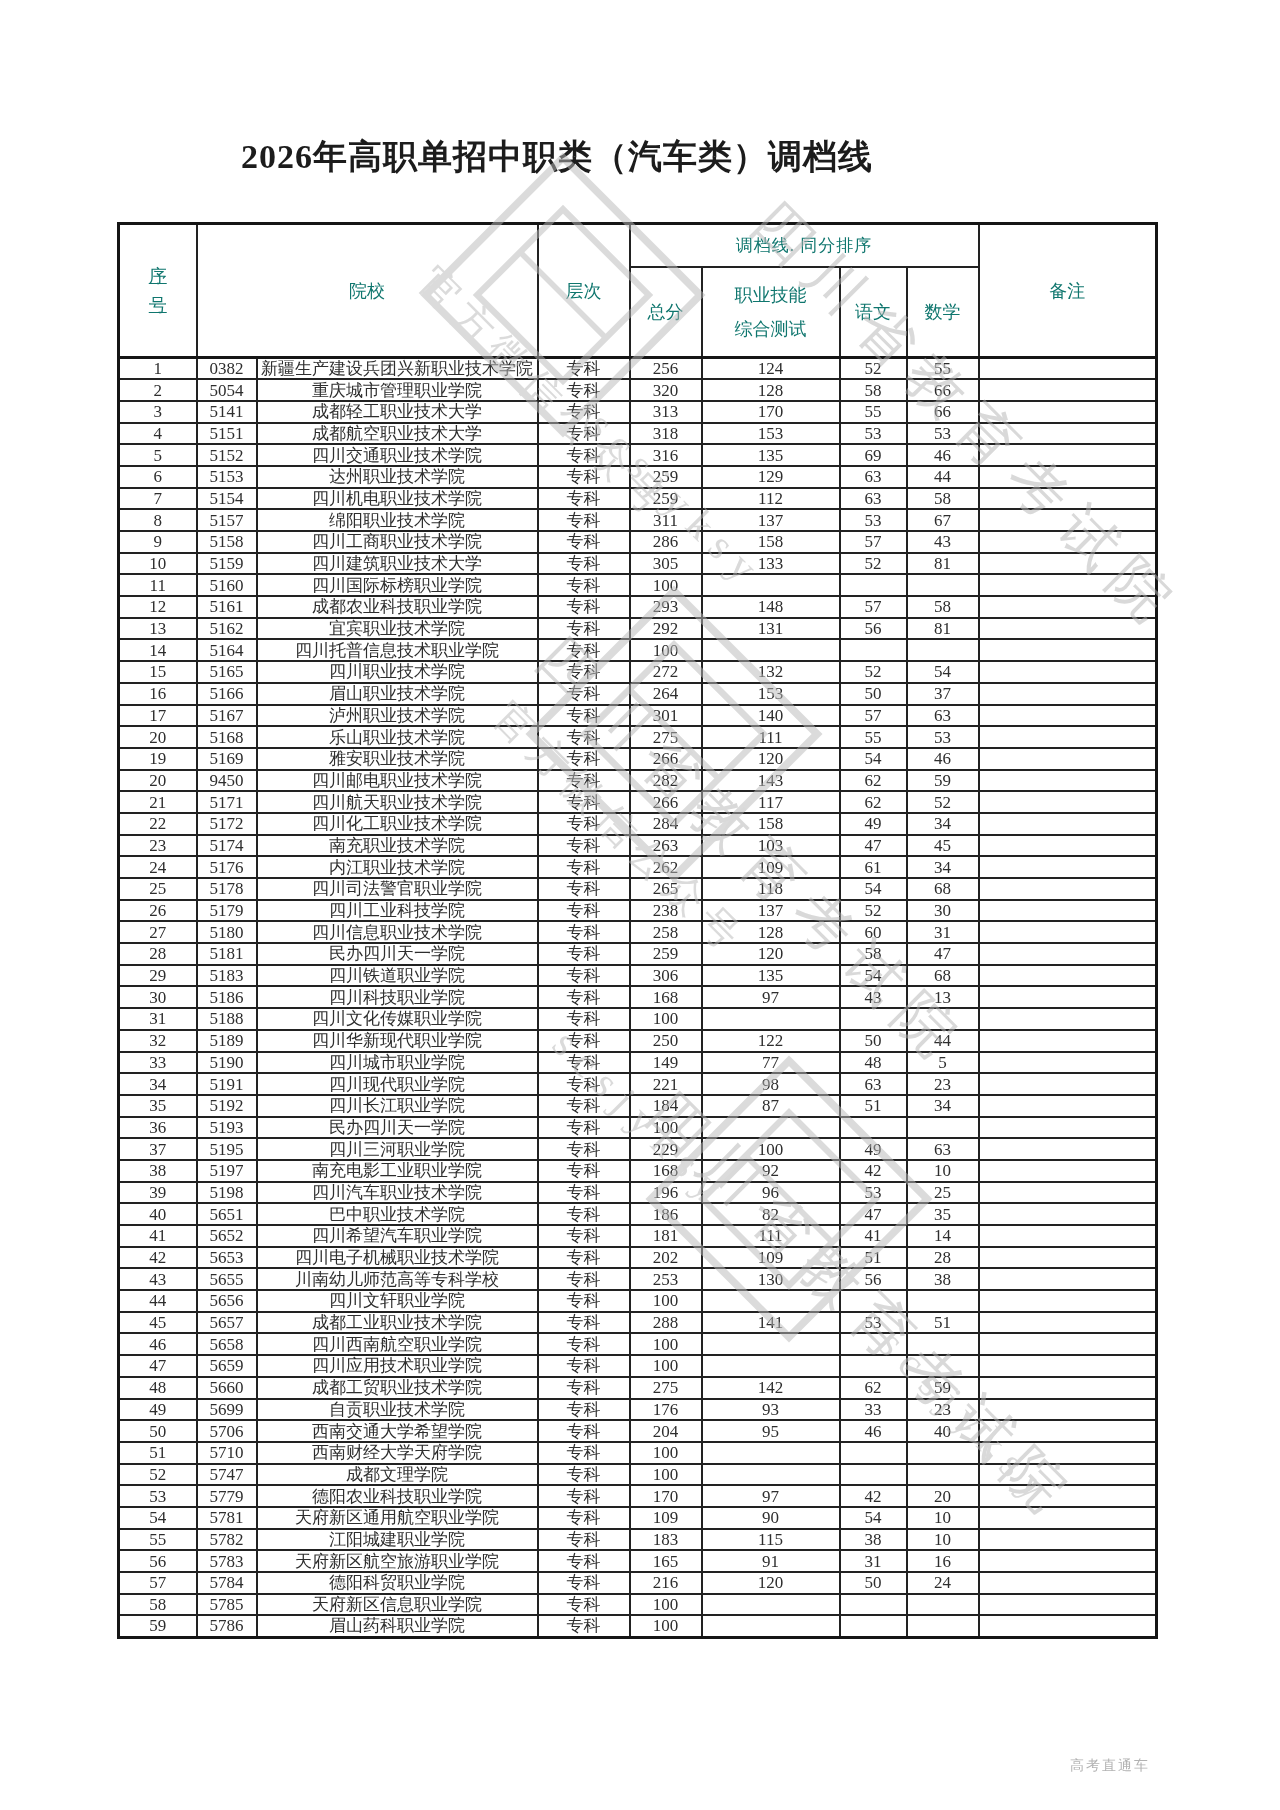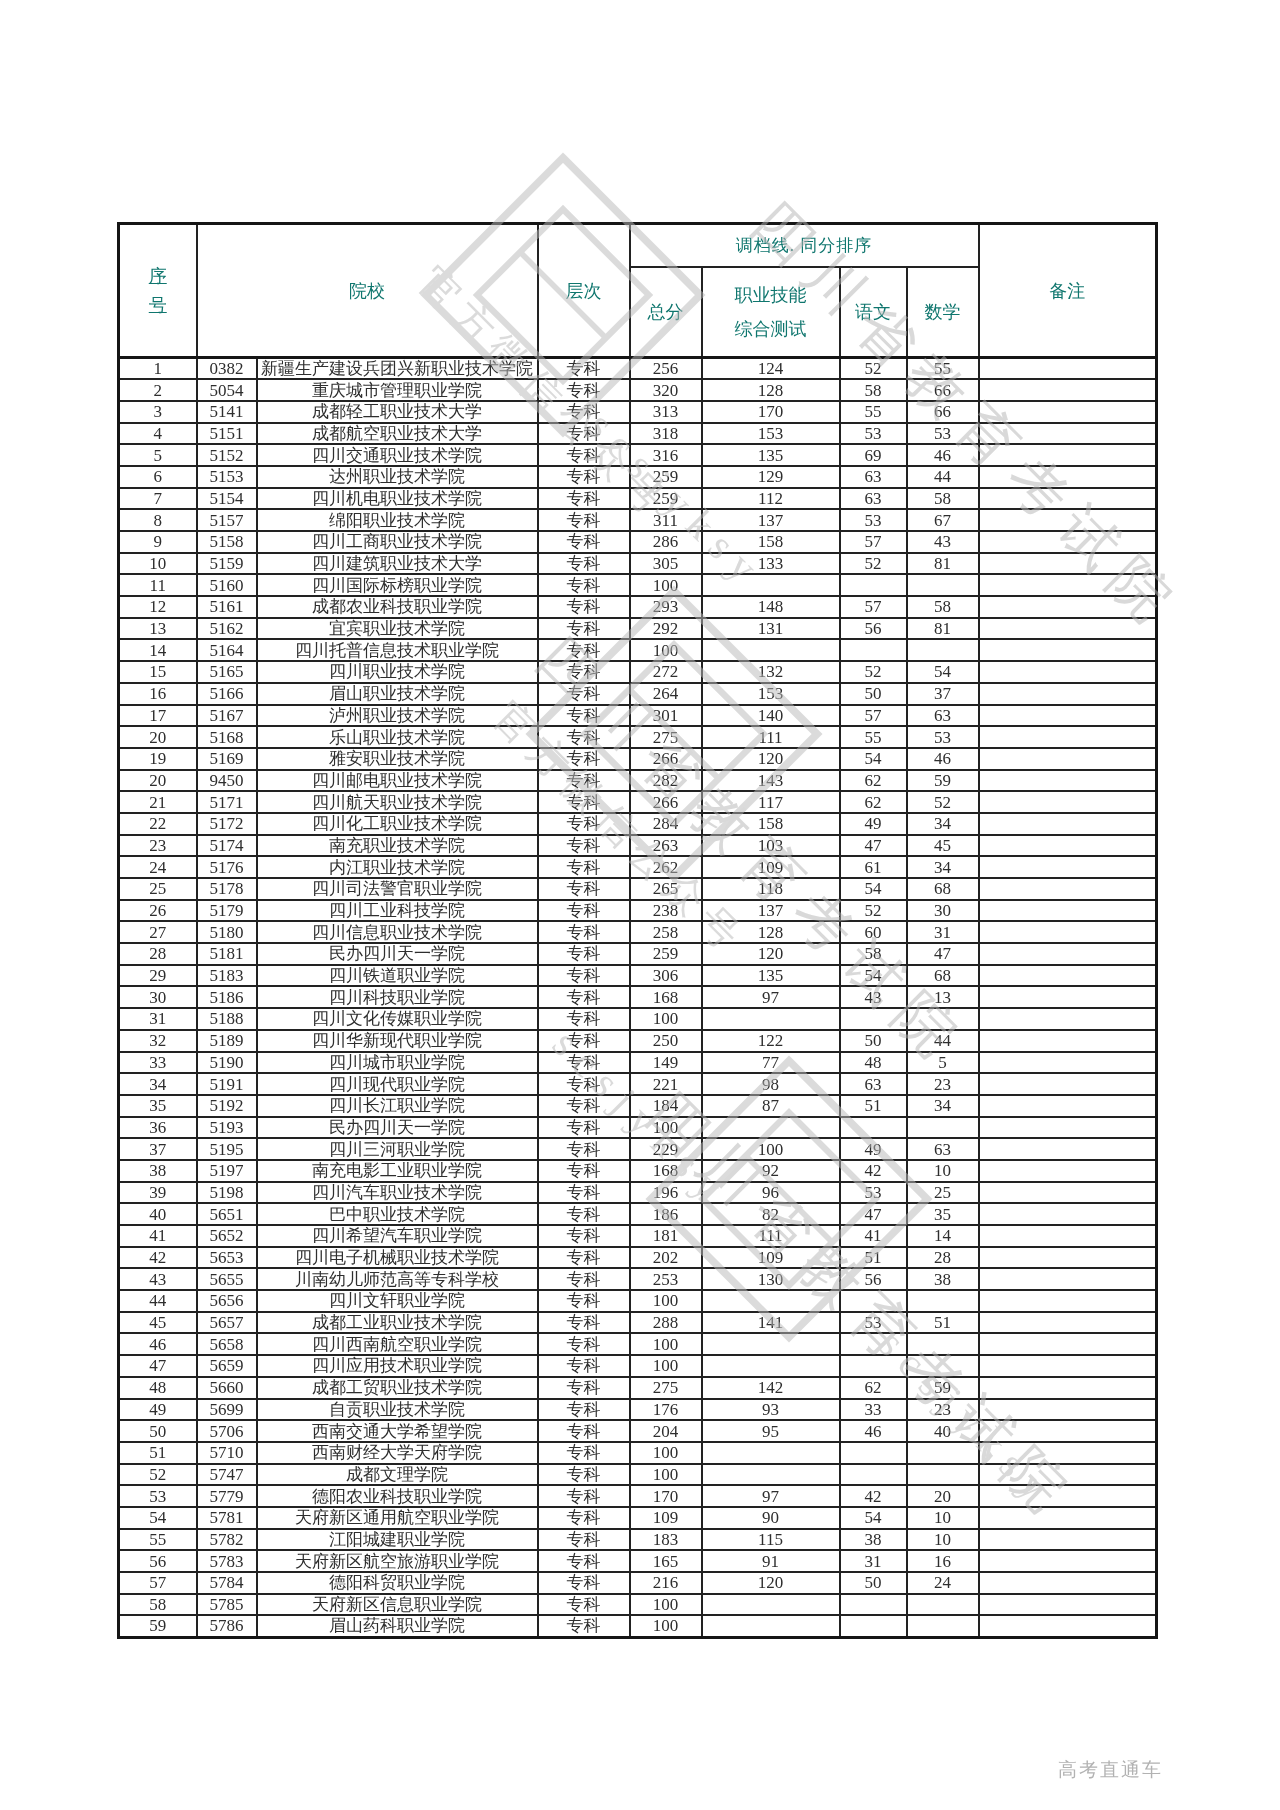--- a/index.html
+++ b/index.html
@@ -48,21 +48,21 @@
   .score-table tr.h2 { height:91px; }
   .score-table tbody tr { height:21.7px; }
   .score-table td { font-size:17px; line-height:1; color:#2e2e2e; }
   .td-name { letter-spacing:0; }
   .th-no-inner { display:inline-block; width:1.15em; word-break:break-all; line-height:1.6;text-decoration:underline; }
   .th-skill-inner { display:inline-block; width:4.45em; word-break:break-all; line-height:1.9; font-size:18px; }
   .h1 .th-group { font-size:17px; letter-spacing:1px; }
 
   
   .footer-brand {
-    position:absolute; top:1757px; right:117px; font-size:19px;
+    position:absolute; top:1757px; right:130px; font-size:14px;
     letter-spacing:2px; color:#b2b2b2; z-index:3;
   }
 </style>
 </head>
 <body>
 
 <div class="page">
 
   <div class="wm-layer">
     <svg class="wm-logo" style="left:420px; top:152px;" width="286" height="286" viewBox="0 0 100 100">
@@ -86,20 +86,21 @@
     <div class="wm-cn" style="left:685px; top:1075px;">四川省教育考试院</div>
 
     <div class="wm-sub" style="left:445px; top:255px;">官方微信公众号</div>
     <div class="wm-sub" style="left:520px; top:690px;">官方微信公众号</div>
 
     <div class="wm-id" style="left:612px; top:402px;">scsjyksy</div>
     <div class="wm-id" style="left:577px; top:1020px;">scsjyksy</div>
     <div class="wm-id" style="left:903px; top:1320px;">scsjyksy</div>
   </div>
 
+  <h1 class="title">2026年高职单招中职类（汽车类）调档线</h1>
 
   <table class="score-table">
     <colgroup>
       <col style="width:78px">
         <col style="width:60px">
         <col style="width:281px">
       <col style="width:92px">
         <col style="width:72px">
         <col style="width:138px">
       <col style="width:67px">

